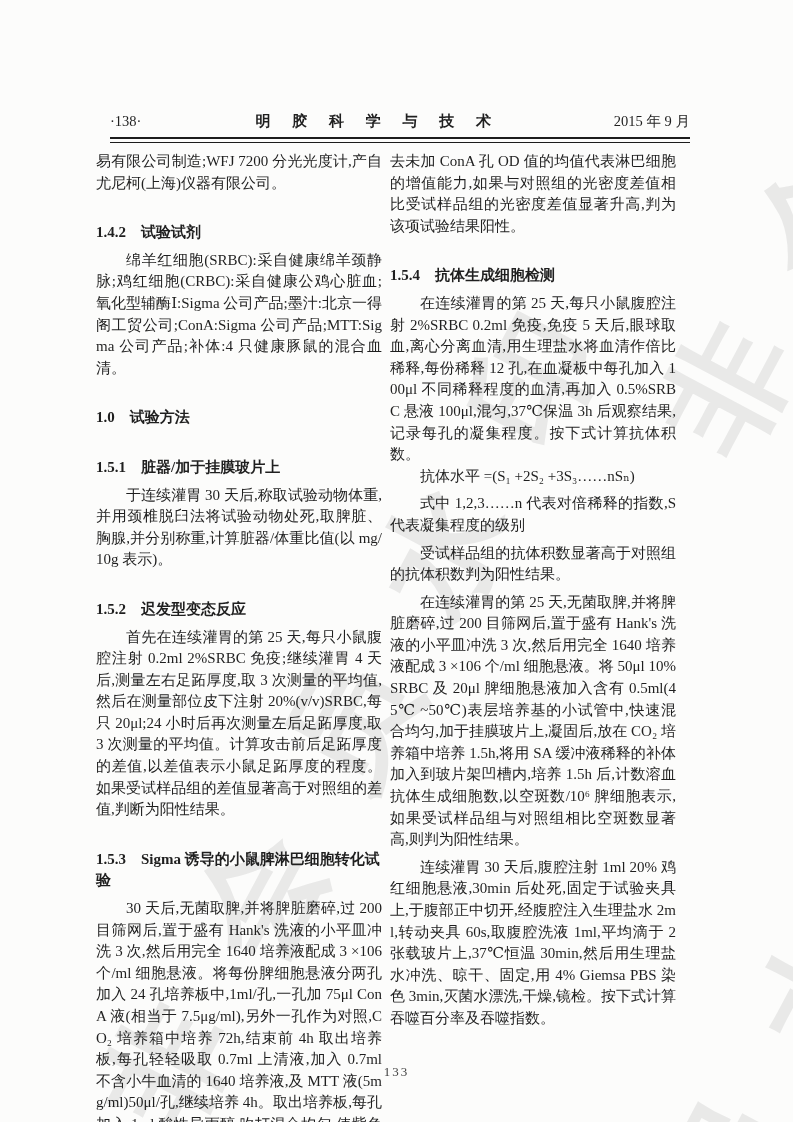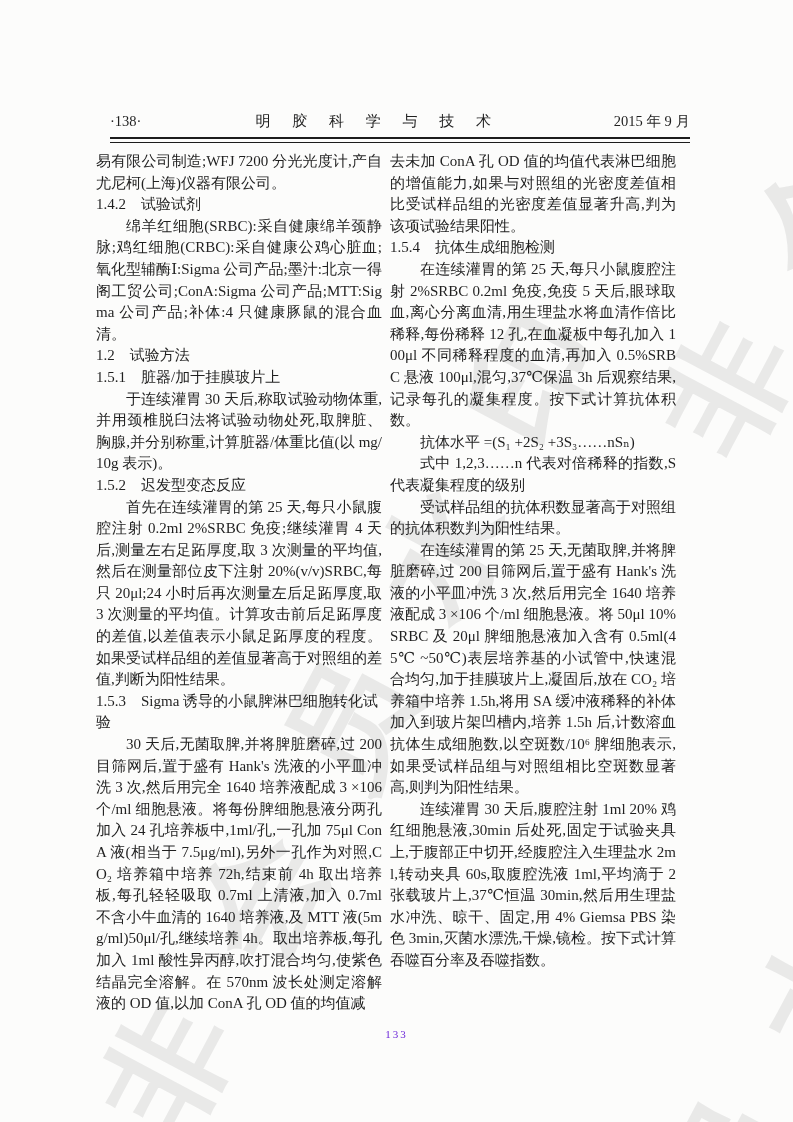--- a/index.html
+++ b/index.html
@@ -15,43 +15,43 @@
     font-size:125px;font-weight:700;letter-spacing:70px;
     transform:rotate(-62deg);transform-origin:0 50%;
     opacity:.32;
   }
   
   .header{
     position:absolute;z-index:1;left:110px;top:112px;width:580px;
     display:flex;justify-content:space-between;align-items:center;
     font-size:15px;
   }
-  .header .journal{letter-spacing:9px;font-weight:400;}
+  .header .journal{letter-spacing:9px;font-weight:700;}
   .header .pageno,.header .date{font-size:14.5px;}
   .rule{
     position:absolute;z-index:1;left:110px;top:137px;width:580px;height:3px;
     border-top:2px solid #1c1c1c;border-bottom:1px solid #1c1c1c;
   }
   
   .columns{
     position:absolute;z-index:1;left:96px;top:151px;width:580px;
     display:flex;gap:8px;
   }
   .col{width:286px;}
   .line{
     margin:0;font-size:15px;line-height:21.6px;text-align:justify;
     word-break:break-all;
   }
-  .para{text-indent:2em;}
+  .para{text-indent:2em;margin-top:6px;}
   .formula{text-indent:2em;text-align:left;}
-  .heading{font-weight:400;text-align:left;}
+  .heading{font-weight:700;text-align:left;margin-top:28px;}
   
   .footer{
-    position:absolute;z-index:1;left:0;width:100%;top:1028px;
-    text-align:center;font-size:11px;letter-spacing:2px;color:#6d28d9;
+    position:absolute;z-index:1;left:0;width:100%;top:1064px;
+    text-align:center;font-size:13px;letter-spacing:2px;color:#404040;
   }
 </style>
 </head>
 <body>
 
 <div class="page">
 
   <div class="wm" style="left: 140px; top: 1040px; color: rgb(194, 194, 194);">非会员水印</div>
   <div class="wm" style="left: 700px; top: 360px; color: rgb(194, 194, 194);">非会员水印</div>
   <div class="wm" style="left: 520px; top: 1480px; color: rgb(194, 194, 194);">非会员水印</div>
@@ -61,21 +61,21 @@
     <span class="journal">明 胶 科 学 与 技 术</span>
     <span class="date">2015 年 9 月</span>
   </div>
   <div class="rule"></div>
 
   <div class="columns">
     <div class="col" id="col-left">
         <p class="line cont">易有限公司制造;WFJ 7200 分光光度计,产自尤尼柯(上海)仪器有限公司。</p>
         <p class="line heading">1.4.2　试验试剂</p>
         <p class="line para">绵羊红细胞(SRBC):采自健康绵羊颈静脉;鸡红细胞(CRBC):采自健康公鸡心脏血;氧化型辅酶Ⅰ:Sigma 公司产品;墨汁:北京一得阁工贸公司;ConA:Sigma 公司产品;MTT:Sigma 公司产品;补体:4 只健康豚鼠的混合血清。</p>
-        <p class="line heading">1.2　试验方法</p>
+        <p class="line heading">1.0　试验方法</p>
         <p class="line heading">1.5.1　脏器/加于挂膜玻片上</p>
         <p class="line para">于连续灌胃 30 天后,称取试验动物体重,并用颈椎脱臼法将试验动物处死,取脾脏、胸腺,并分别称重,计算脏器/体重比值(以 mg/10g 表示)。</p>
         <p class="line heading">1.5.2　迟发型变态反应</p>
         <p class="line para">首先在连续灌胃的第 25 天,每只小鼠腹腔注射 0.2ml 2%SRBC 免疫;继续灌胃 4 天后,测量左右足跖厚度,取 3 次测量的平均值,然后在测量部位皮下注射 20%(v/v)SRBC,每只 20μl;24 小时后再次测量左后足跖厚度,取 3 次测量的平均值。计算攻击前后足跖厚度的差值,以差值表示小鼠足跖厚度的程度。如果受试样品组的差值显著高于对照组的差值,判断为阳性结果。</p>
         <p class="line heading">1.5.3　Sigma 诱导的小鼠脾淋巴细胞转化试验</p>
         <p class="line para">30 天后,无菌取脾,并将脾脏磨碎,过 200 目筛网后,置于盛有 Hank's 洗液的小平皿冲洗 3 次,然后用完全 1640 培养液配成 3 ×106 个/ml 细胞悬液。将每份脾细胞悬液分两孔加入 24 孔培养板中,1ml/孔,一孔加 75μl ConA 液(相当于 7.5μg/ml),另外一孔作为对照,CO₂ 培养箱中培养 72h,结束前 4h 取出培养板,每孔轻轻吸取 0.7ml 上清液,加入 0.7ml 不含小牛血清的 1640 培养液,及 MTT 液(5mg/ml)50μl/孔,继续培养 4h。取出培养板,每孔加入 1ml 酸性异丙醇,吹打混合均匀,使紫色结晶完全溶解。在 570nm 波长处测定溶解液的 OD 值,以加 ConA 孔 OD 值的均值减</p>
       </div>
     <div class="col" id="col-right">
         <p class="line cont">去未加 ConA 孔 OD 值的均值代表淋巴细胞的增值能力,如果与对照组的光密度差值相比受试样品组的光密度差值显著升高,判为该项试验结果阳性。</p>
         <p class="line heading">1.5.4　抗体生成细胞检测</p>

